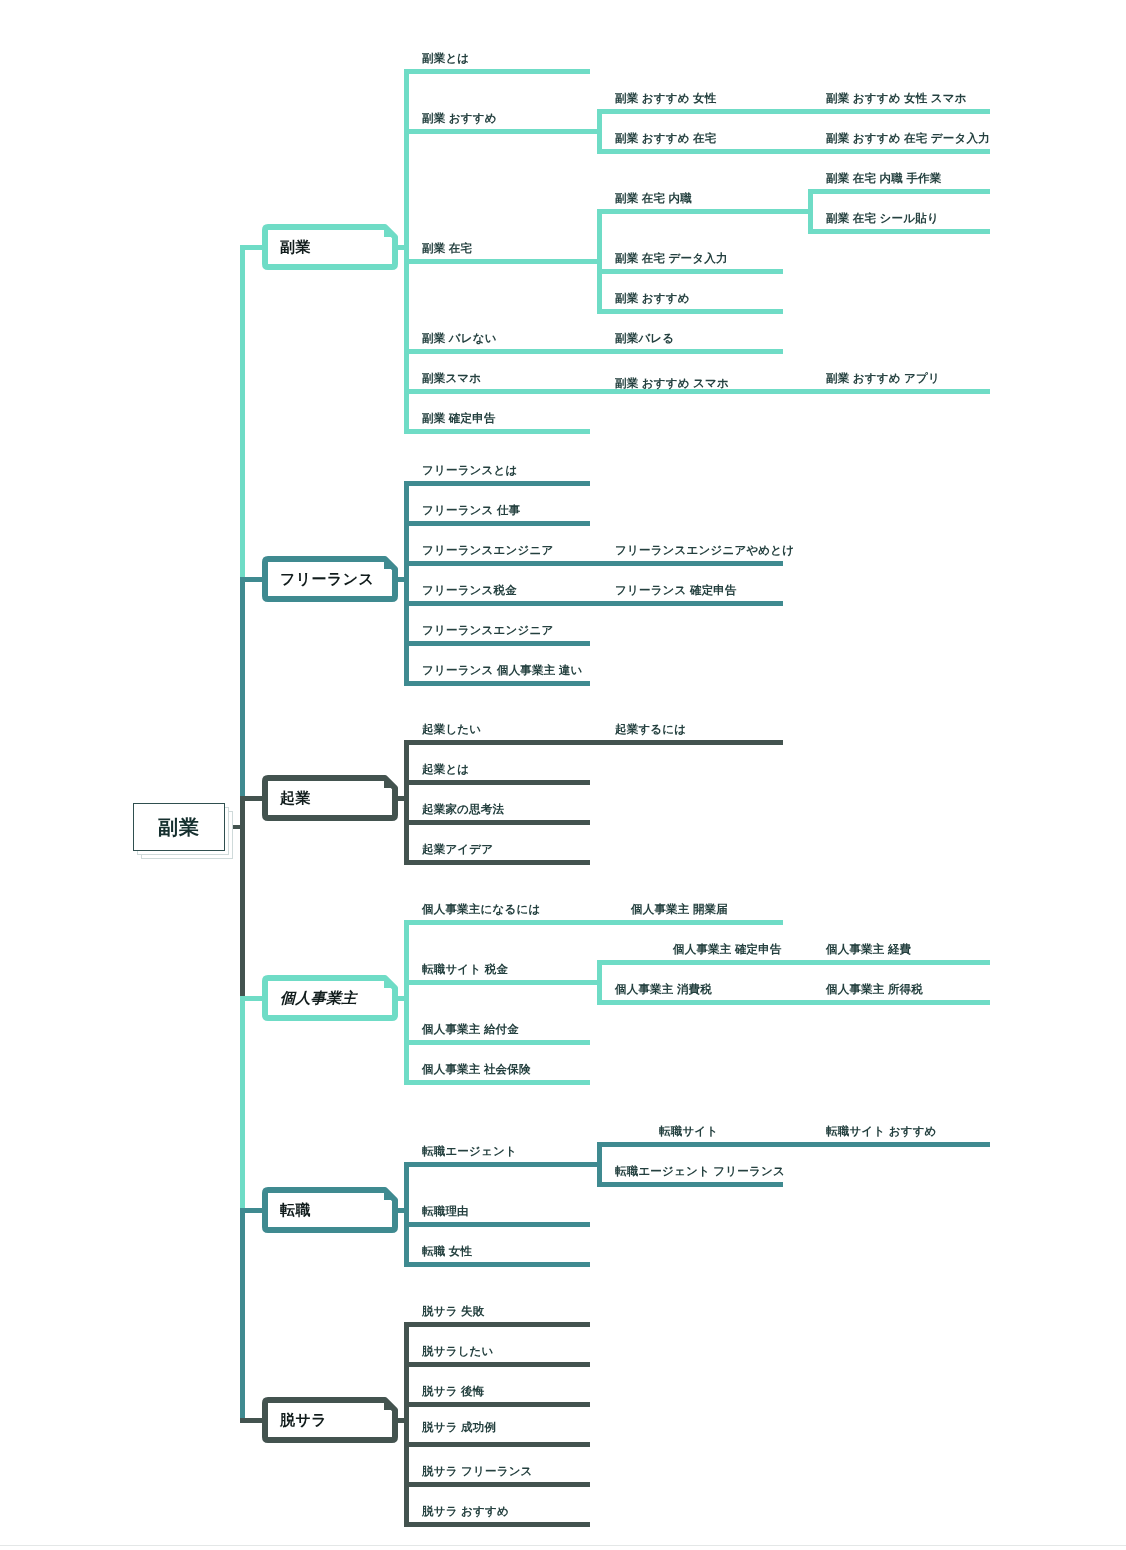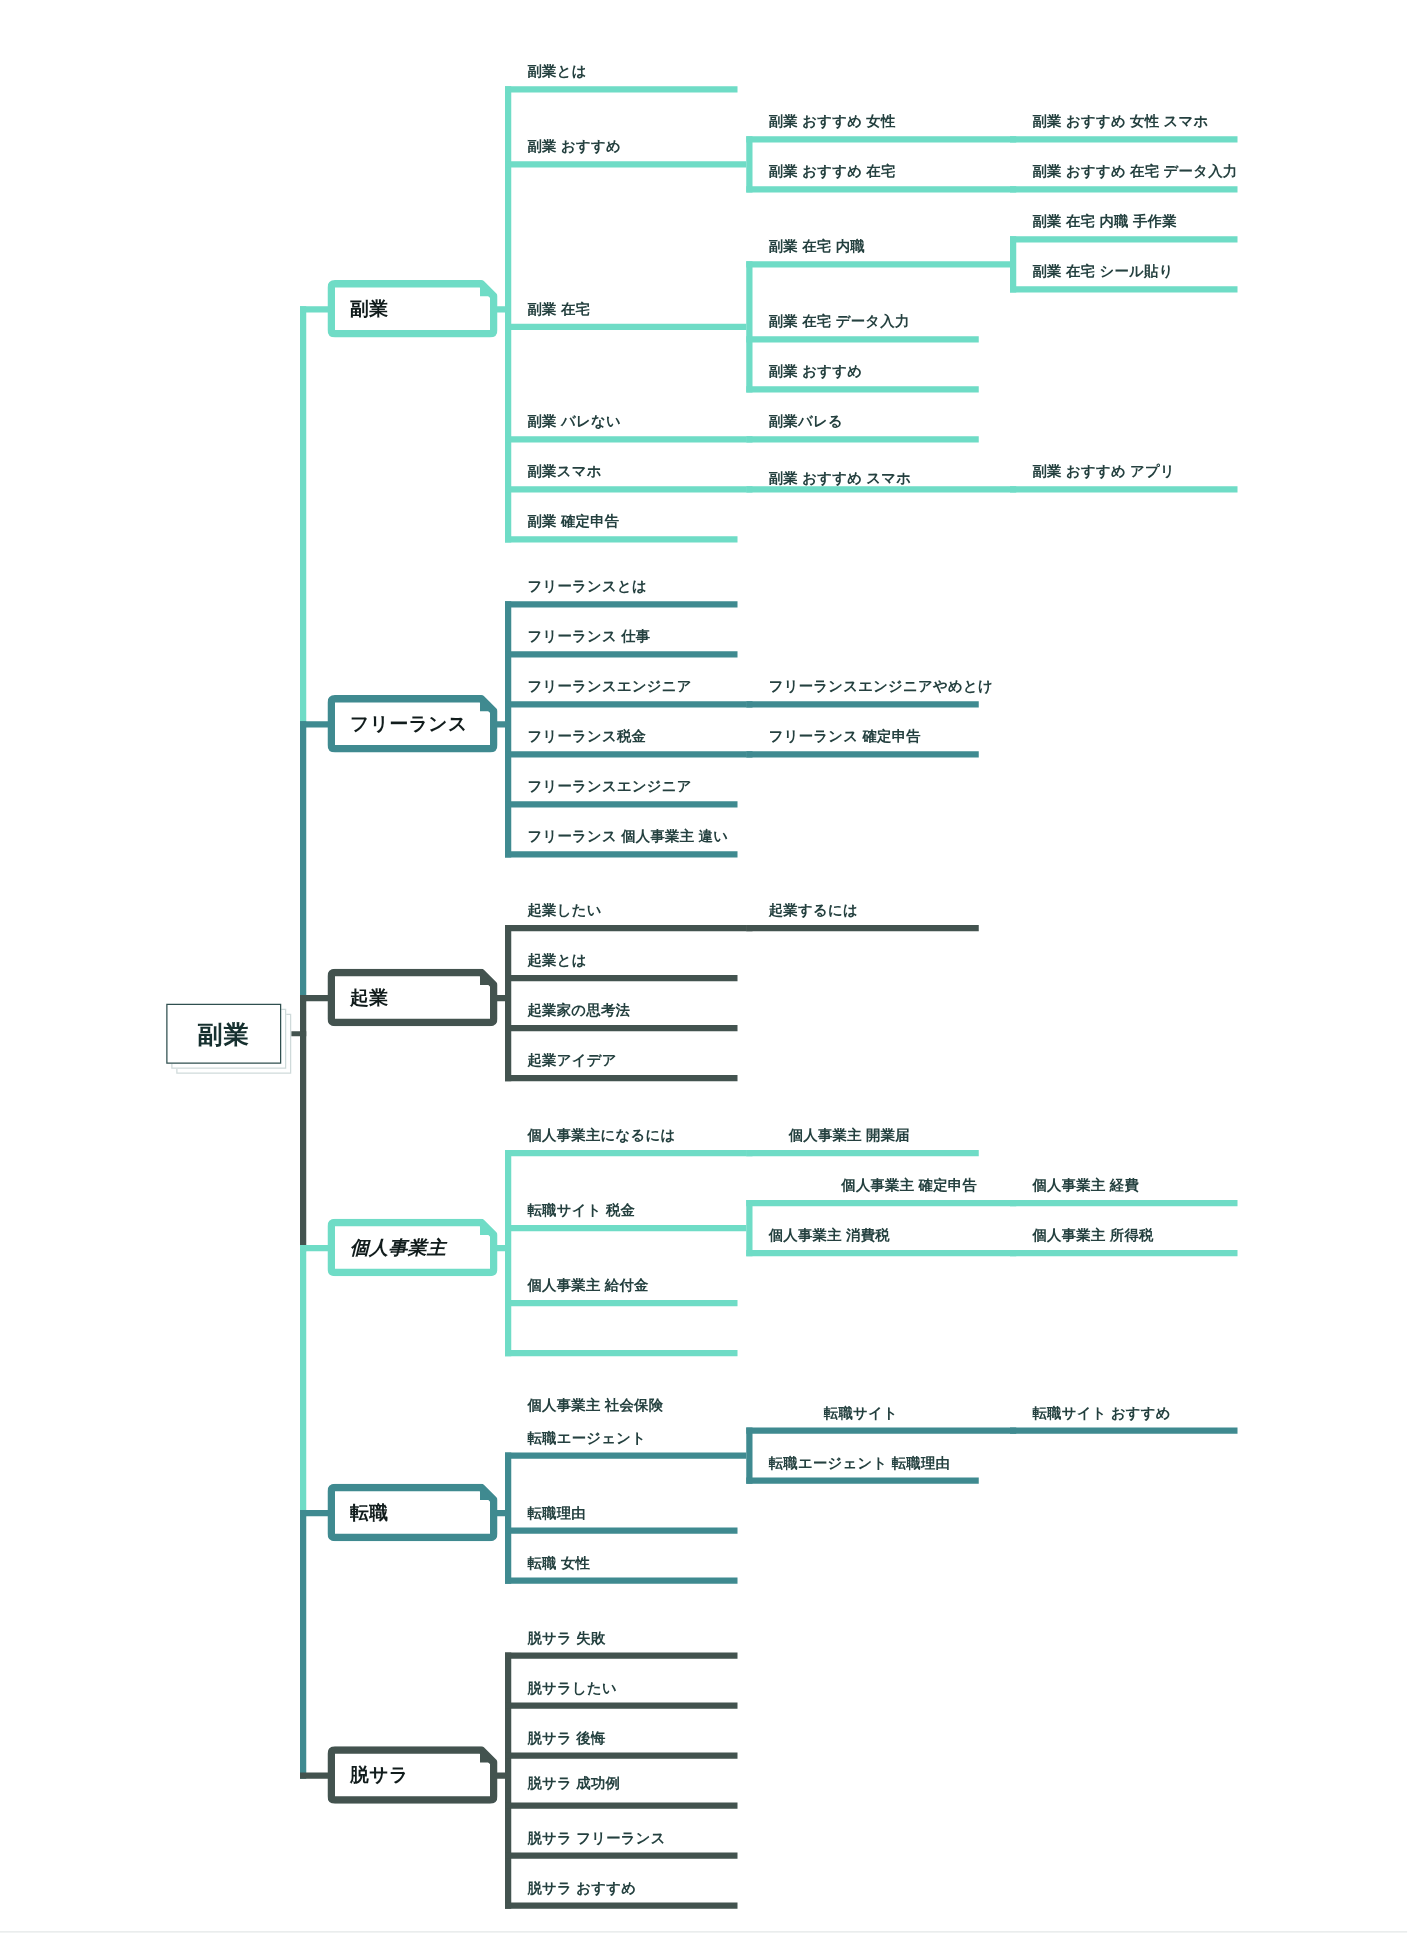--- a/index.html
+++ b/index.html
@@ -264,32 +264,32 @@
         <div class="l1-label">個人事業主</div>
       </div>
       <div class="leaf" style="left: 422px; top: 904px;">個人事業主になるには</div>
       <div class="leaf" style="left: 615px; top: 904px; margin-left: 16px;">個人事業主 開業届</div>
       <div class="leaf" style="left: 422px; top: 964px;">転職サイト 税金</div>
       <div class="leaf" style="left: 629px; top: 944px; margin-left: 44px;">個人事業主 確定申告</div>
       <div class="leaf" style="left: 826px; top: 944px;">個人事業主 経費</div>
       <div class="leaf" style="left: 615px; top: 984px;">個人事業主 消費税</div>
       <div class="leaf" style="left: 826px; top: 984px;">個人事業主 所得税</div>
       <div class="leaf" style="left: 422px; top: 1024px;">個人事業主 給付金</div>
-      <div class="leaf" style="left: 422px; top: 1120px; text-align: center;">個人事業主 社会保険</div>
+      <div class="leaf" style="left: 422px; top: 1064px; text-align: center;">個人事業主 社会保険</div>
       <div class="l1-node" style="left: 262px; top: 1187px; width: 136px; height: 46px;">
         <svg class="l1-shape" viewBox="0 0 136 46">
           <path d="M3,6 Q3,3 6,3 L123,3 L133,13 L133,40 Q133,43 130,43 L6,43 Q3,43 3,40 Z" fill="#ffffff" stroke="#3F8A90" stroke-width="6" stroke-linejoin="round"></path>
           <path d="M122,3 L133,13 L122,13 Z" fill="#3F8A90"></path>
         </svg>
         <div class="l1-label">転職</div>
       </div>
       <div class="leaf" style="left: 422px; top: 1146px;">転職エージェント</div>
       <div class="leaf" style="left: 615px; top: 1126px; margin-left: 44px;">転職サイト</div>
       <div class="leaf" style="left: 826px; top: 1126px;">転職サイト おすすめ</div>
-      <div class="leaf" style="left: 615px; top: 1166px;">転職エージェント 転職理由</div>
+      <div class="leaf" style="left: 615px; top: 1166px;">転職エージェント フリーランス</div>
       <div class="leaf" style="left: 422px; top: 1206px;">転職理由</div>
       <div class="leaf" style="left: 422px; top: 1246px;">転職 女性</div>
       <div class="l1-node" style="left: 262px; top: 1397px; width: 136px; height: 46px;">
         <svg class="l1-shape" viewBox="0 0 136 46">
           <path d="M3,6 Q3,3 6,3 L123,3 L133,13 L133,40 Q133,43 130,43 L6,43 Q3,43 3,40 Z" fill="#ffffff" stroke="#43534F" stroke-width="6" stroke-linejoin="round"></path>
           <path d="M122,3 L133,13 L122,13 Z" fill="#43534F"></path>
         </svg>
         <div class="l1-label">脱サラ</div>
       </div>
       <div class="leaf" style="left: 422px; top: 1306px;">脱サラ 失敗</div>

